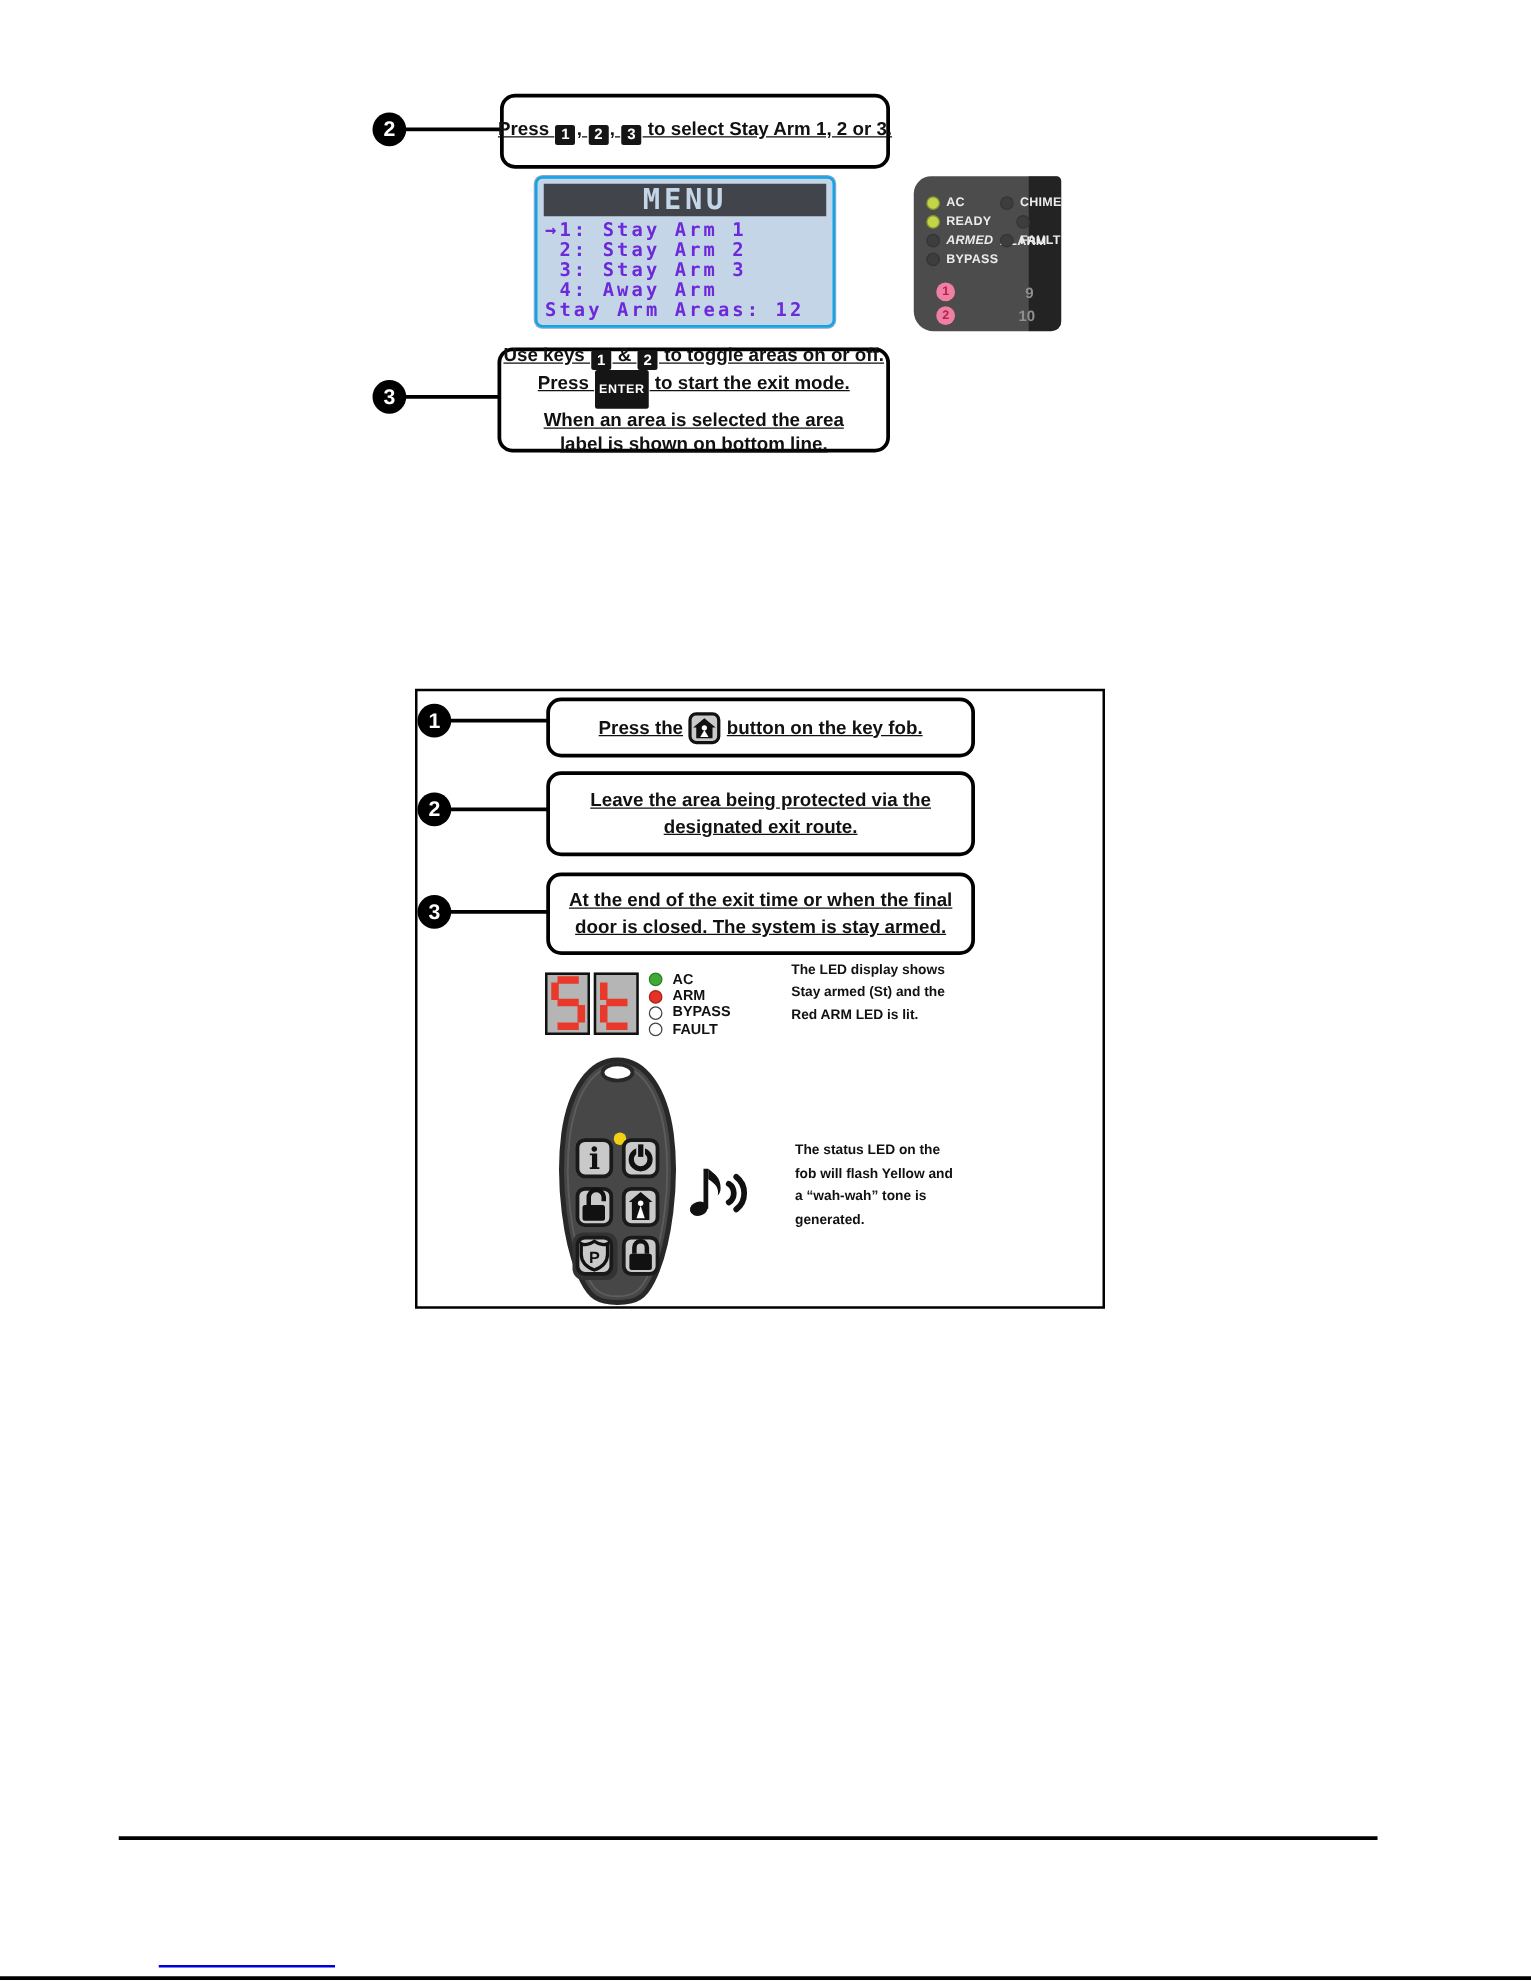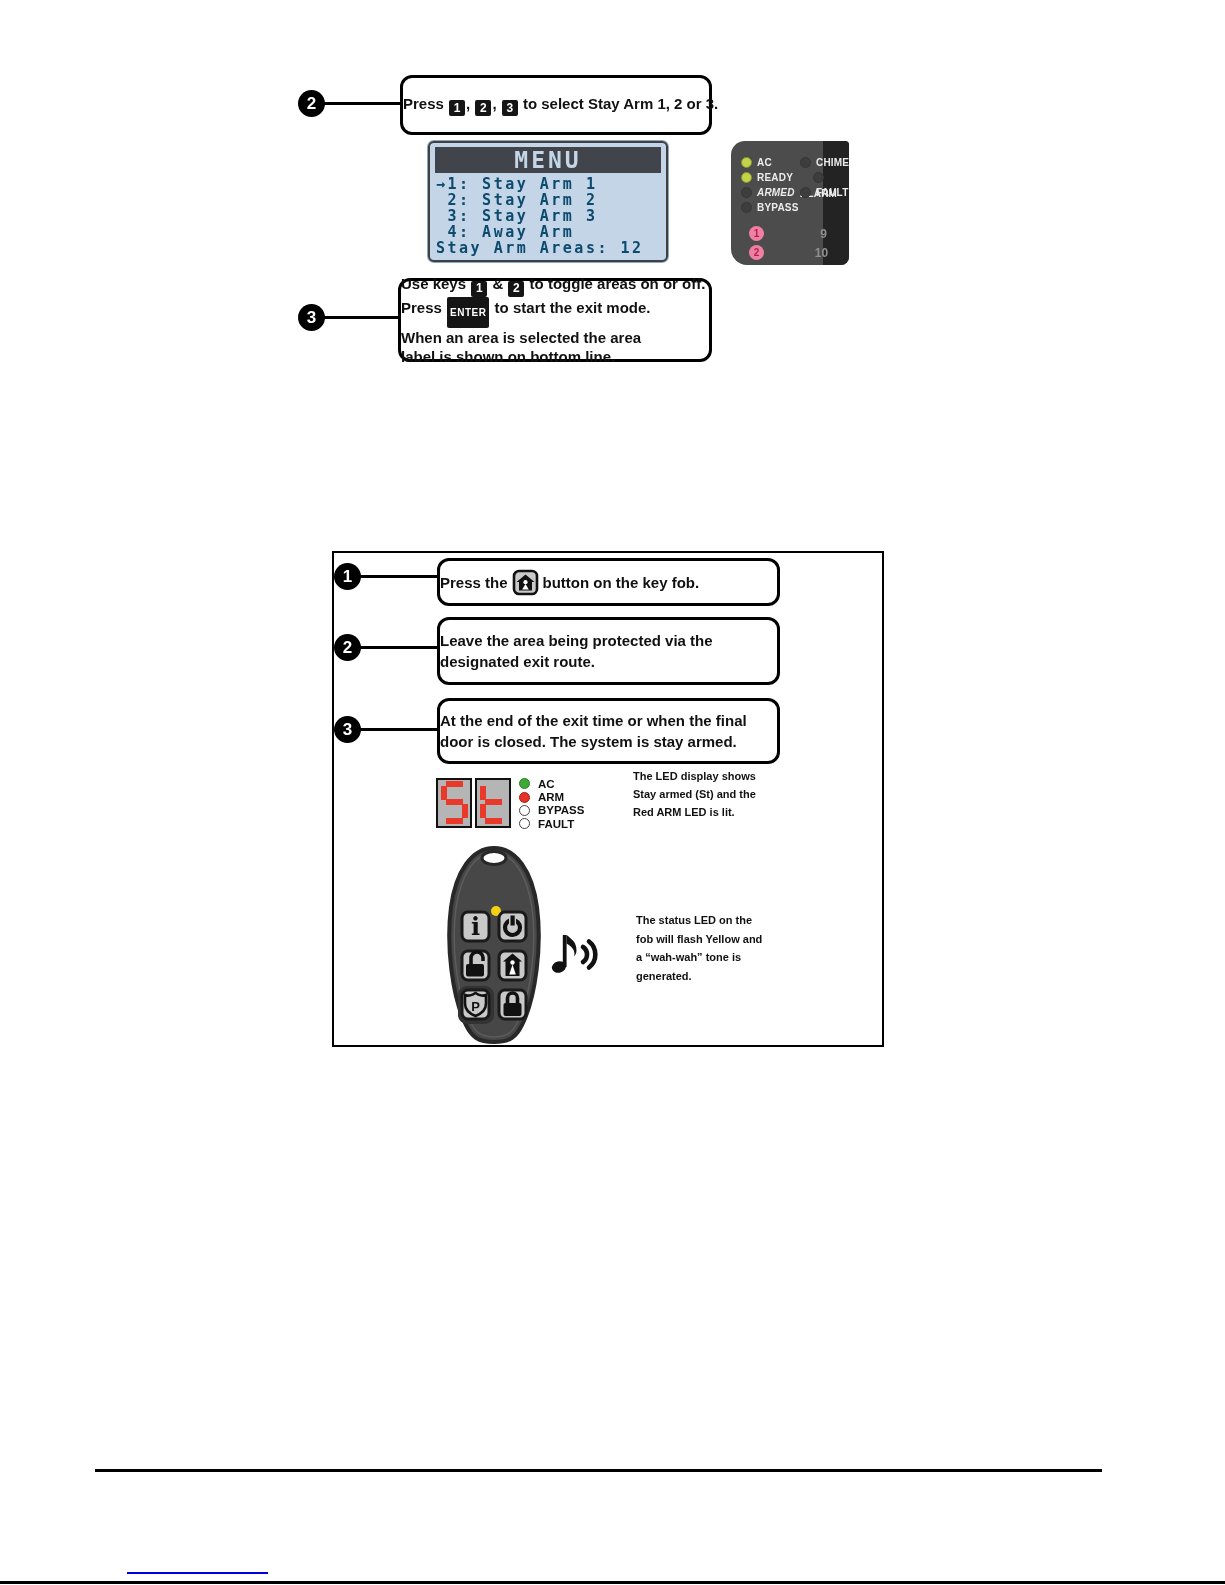--- a/index.html
+++ b/index.html
@@ -7,36 +7,36 @@
         font-family:"Liberation Sans",sans-serif;color:#111;overflow:hidden;}
 
   
   .numcircle{position:absolute;width:27px;height:27px;border-radius:50%;background:#000;
     color:#fff;font-weight:bold;font-size:17px;display:flex;align-items:center;justify-content:center;z-index:3;}
   
   .leader{position:absolute;height:3px;background:#000;z-index:2;}
 
   
   .stepbox{position:absolute;border:3px solid #000;border-radius:12px;background:#fff;
-    display:flex;flex-direction:column;align-items:flex-start;justify-content:center;
-    font-weight:bold;font-size:15px;text-align:center;line-height:19px;z-index:2;}
+    display:flex;flex-direction:column;align-items:center;justify-content:center;
+    font-weight:bold;font-size:15px;text-align:center;line-height:19px;z-index:2;text-decoration:underline;}
   .stepline{white-space:nowrap;}
 
   
   .key{display:inline-flex;align-items:center;justify-content:center;background:#151515;color:#fff;
     font-weight:bold;border-radius:2px;min-width:16px;height:16px;font-size:12px;vertical-align:-3px;margin:0 1px;}
   .key.enter{padding:0 3px;height:31px;font-size:10px;letter-spacing:.5px;}
 
   
   #lcd{position:absolute;left:428px;top:141px;width:240px;height:121px;background:var(--lcd_bg);
-    border:2px solid #404040;border-radius:6px;box-shadow:0 0 0 1px #8ba6c4;box-sizing:border-box;}
+    border:2px solid #0ea5e9;border-radius:6px;box-shadow:0 0 0 1px #8ba6c4;box-sizing:border-box;}
   #lcd-header{margin:4px 5px 3px;height:26px;background:var(--lcd_dark);display:flex;align-items:center;justify-content:center;
     font-family:"DejaVu Sans Mono",monospace;font-weight:bold;font-size:23px;letter-spacing:3px;color:var(--lcd_bg);}
   .lcd-line{font-family:"DejaVu Sans Mono",monospace;font-weight:bold;font-size:15px;letter-spacing:2.5px;
-    line-height:16px;color:#0c4a6e;white-space:pre;padding-left:6px;}
+    line-height:16px;color:#6d28d9;white-space:pre;padding-left:6px;}
 
   
   #keypad{position:absolute;left:731px;top:141px;width:118px;height:124px;background:#4c4c4c;
     border-radius:14px 4px 8px 16px;overflow:hidden;}
   #keypad-strip{position:absolute;right:0;top:0;width:26px;height:100%;background:#232323;}
   .kp-row{position:absolute;display:flex;align-items:center;gap:5px;}
   .kp-dot{width:11px;height:11px;border-radius:50%;background:#3d3d3d;border:1px solid #353535;box-sizing:border-box;}
   .kp-dot.lit{background:var(--led_on);border-color:#87962a;}
   .kp-label{color:#ececec;font-weight:bold;font-size:10px;letter-spacing:.2px;}
   .zone{position:absolute;width:15px;height:15px;border-radius:50%;display:flex;align-items:center;

